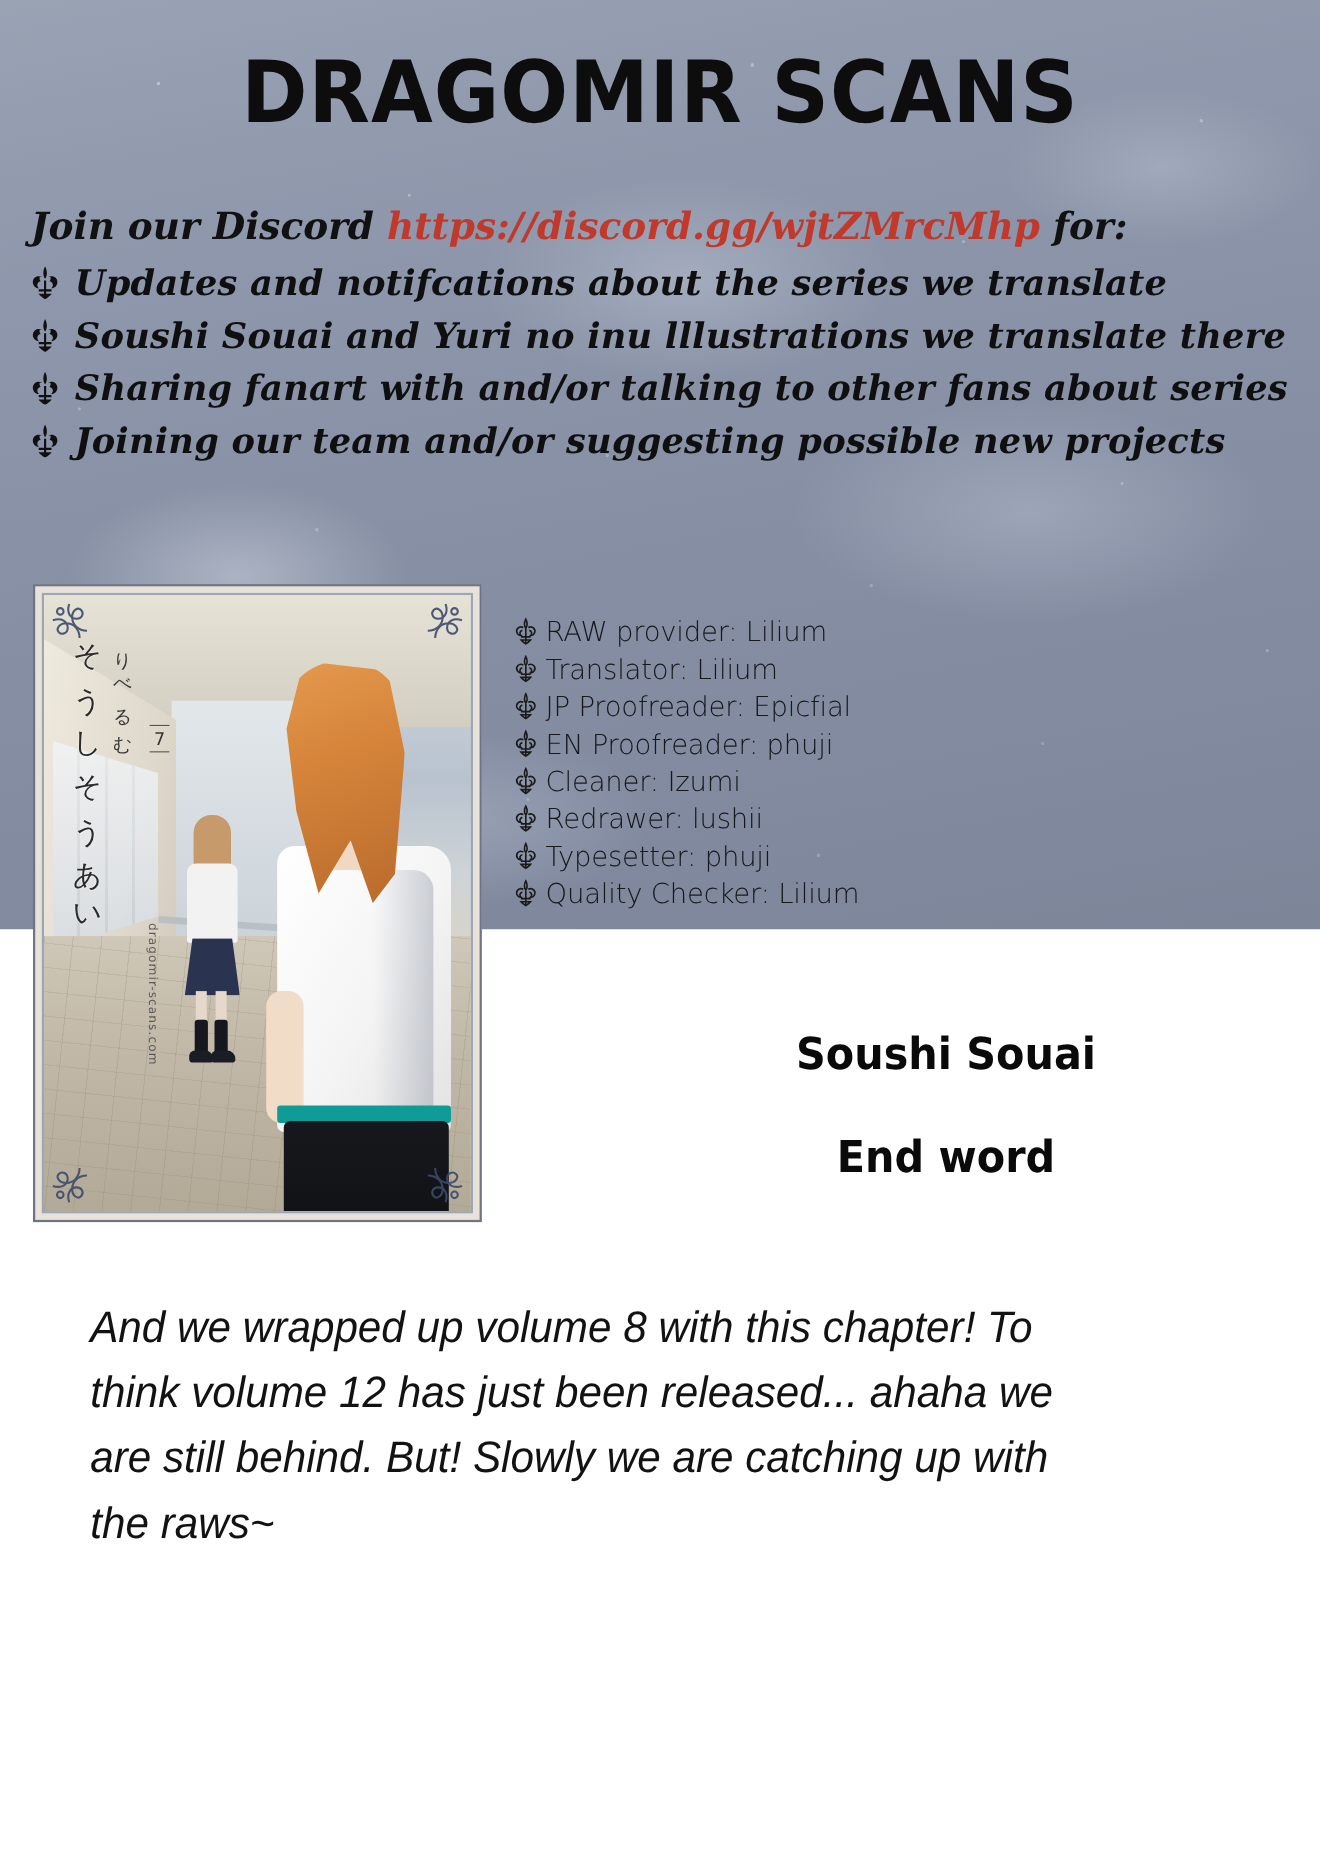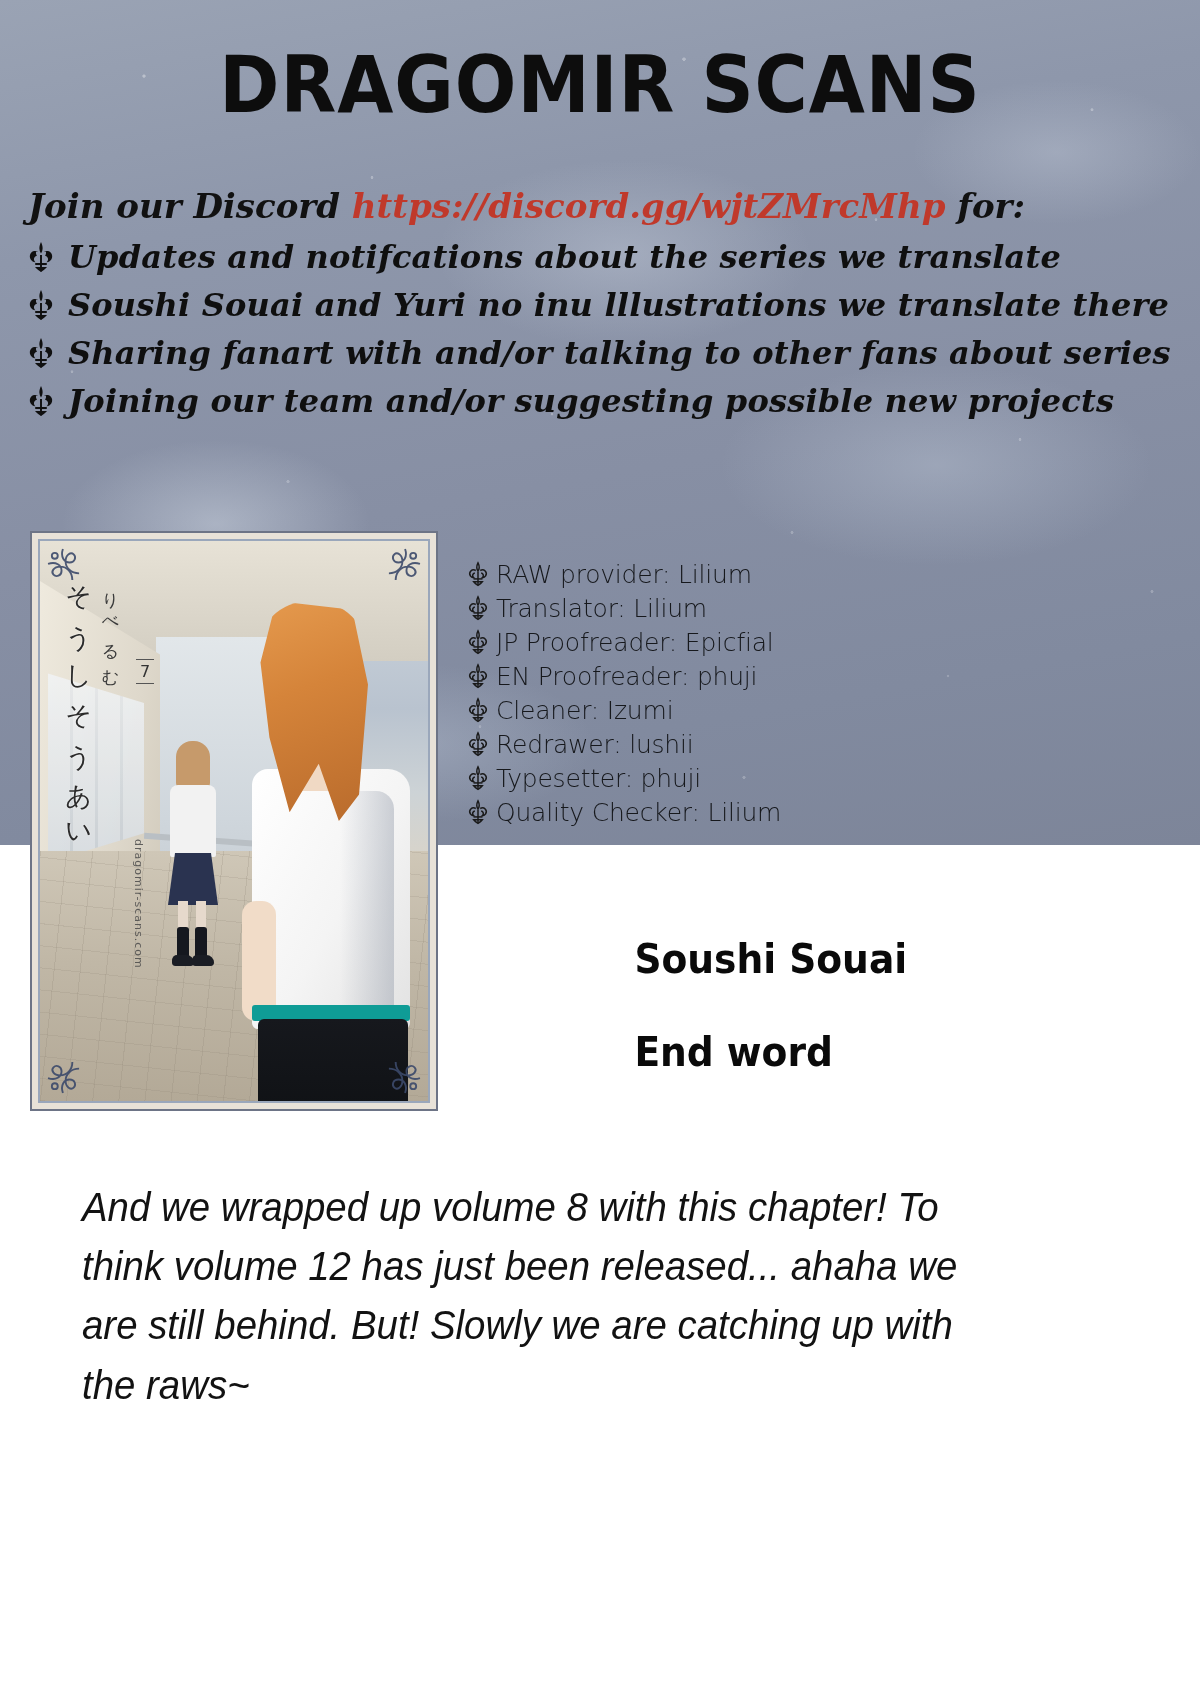--- a/index.html
+++ b/index.html
@@ -287,21 +287,21 @@
     width: 1200px;
     height: 852px;
     background: #ffffff;
   }
 
   .series-block {
     position: absolute;
     left: 620px;
     top: 935px;
     width: 480px;
-    text-align: left;
+    text-align: center;
   }
   .series-title {
     font-family: "DejaVu Sans", sans-serif;
     font-weight: 700;
     font-size: 40px;
     color: #0a0a0a;
     line-height: 1.2;
     transform: scaleX(0.94);
     transform-origin: 50% 50%;
   }

